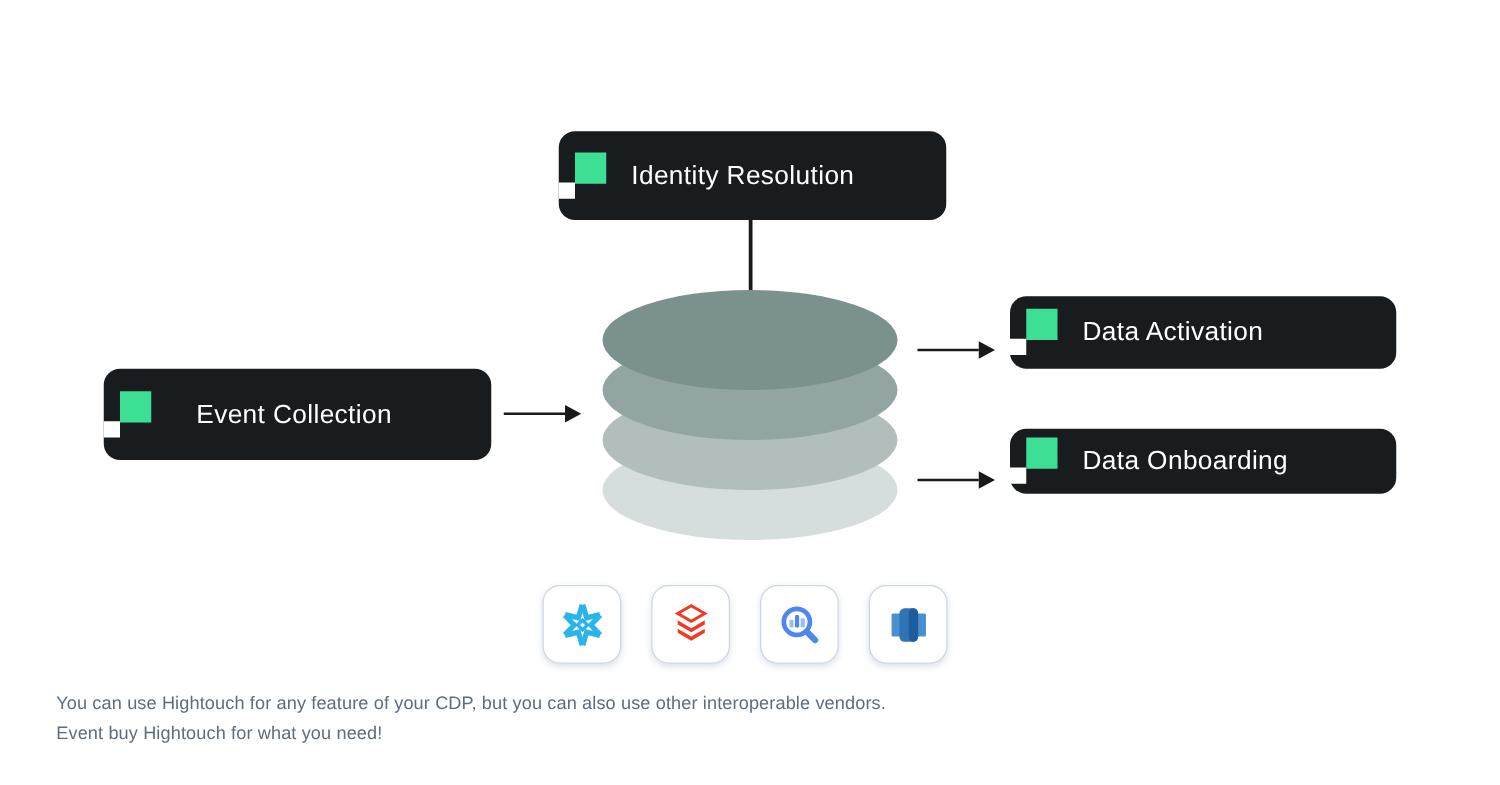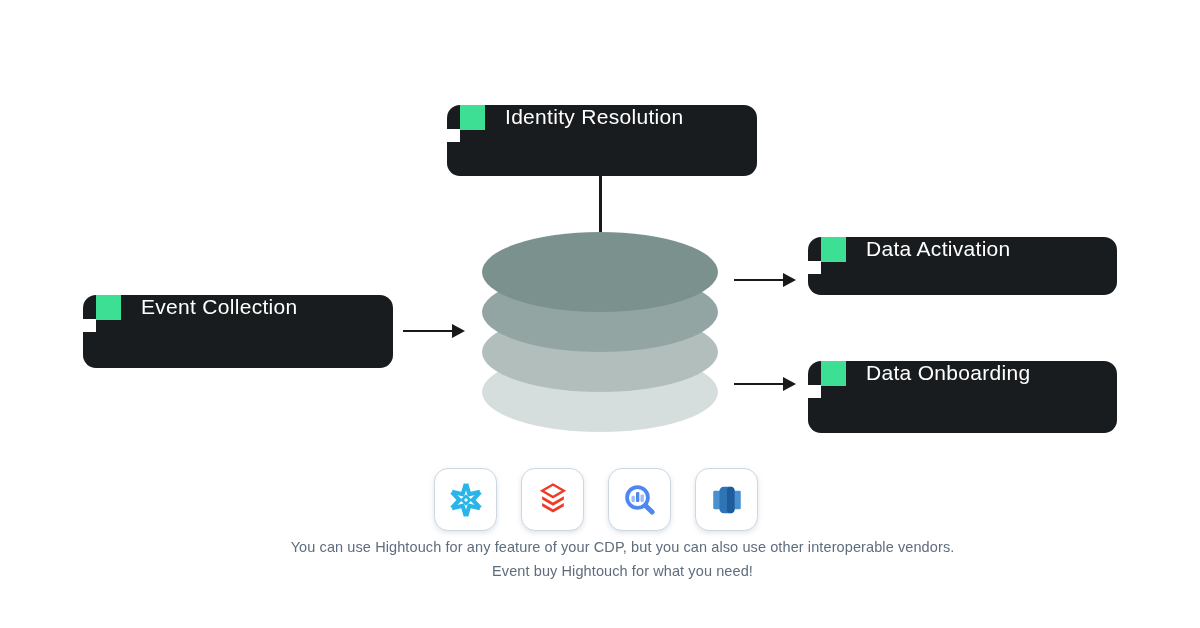--- a/index.html
+++ b/index.html
@@ -8,21 +8,21 @@
     background:#ffffff;
     font-family:"Liberation Sans","DejaVu Sans",sans-serif;
   }
   .stage{position:absolute;inset:0;}
 
   
   .pill{
     position:absolute;
     background:#191c1f;
     border-radius:13px;
-    display:flex;
+    display:flex;align-items:center;
     box-sizing:border-box;
   }
   .pill-label{
     color:#ffffff;font-size:21px;font-weight:500;letter-spacing:.3px;
     margin-left:20px;white-space:nowrap;
   }
   .ht-logo{position:relative;width:38px;height:38px;flex:0 0 38px;}
   .sq-green{position:absolute;left:13px;top:0;width:25px;height:25px;background:#3ddf94;}
   .sq-white{position:absolute;left:0;top:24px;width:13px;height:13px;background:#ffffff;}
 
@@ -43,54 +43,54 @@
   .vendor-row{position:absolute;left:434px;top:468px;display:flex;gap:24px;}
   .tile{
     width:63px;height:63px;box-sizing:border-box;
     background:#ffffff;border:1.5px solid #cdd7e1;border-radius:14px;
     display:flex;align-items:center;justify-content:center;
     box-shadow:0 2px 5px rgba(148,163,184,.3);
   }
 
   
   .caption{
-    position:absolute;left:0;right:0;top:536px;text-align:center;
+    position:absolute;left:0;right:0;top:552px;
     color:#5e6d7d;font-size:14.5px;font-weight:500;line-height:23.5px;letter-spacing:.1px;margin-left:45px;
   }
 </style>
 </head>
 <body>
 
 <div class="stage">
 
   <div class="pill" style="left:447px;top:105px;width:310px;height:71px;">
     <span class="ht-logo">
       <span class="sq-green" style="background-color: rgb(61, 223, 148);"></span>
       <span class="sq-white"></span>
     </span>
     <span class="pill-label">Identity Resolution</span>
   </div>
 
-  <div class="pill" style="left:83px;top:295px;width:310px;height:73px;">
+  <div class="pill" style="left:83px;top:295px;width:310px;height:73px;gap:16px;">
     <span class="ht-logo">
       <span class="sq-green" style="background-color: rgb(61, 223, 148);"></span>
       <span class="sq-white"></span>
     </span>
     <span class="pill-label">Event Collection</span>
   </div>
 
   <div class="pill" style="left:808px;top:237px;width:309px;height:58px;">
     <span class="ht-logo">
       <span class="sq-green" style="background-color: rgb(61, 223, 148);"></span>
       <span class="sq-white"></span>
     </span>
     <span class="pill-label">Data Activation</span>
   </div>
 
-  <div class="pill" style="left:808px;top:361px;width:309px;height:72px;">
+  <div class="pill" style="left:808px;top:343px;width:309px;height:52px;">
     <span class="ht-logo">
       <span class="sq-green" style="background-color: rgb(61, 223, 148);"></span>
       <span class="sq-white"></span>
     </span>
     <span class="pill-label">Data Onboarding</span>
   </div>
 
   <div class="vline"></div>
 
   <div>

